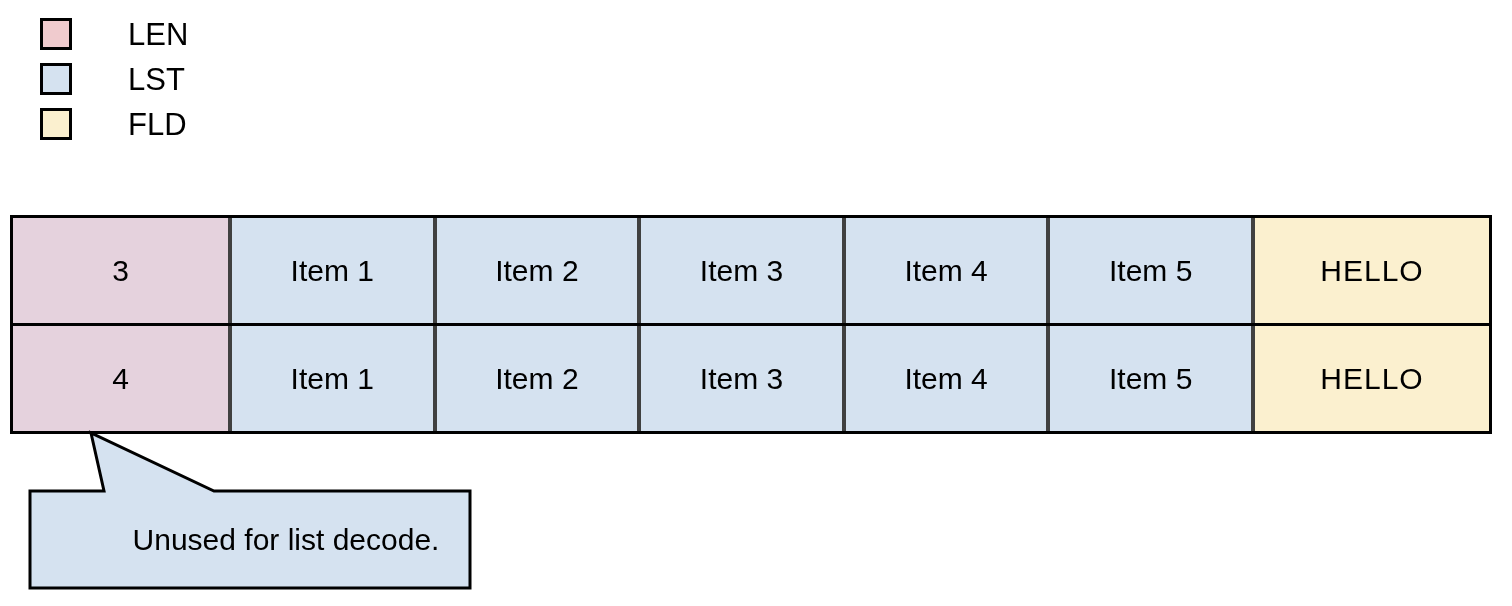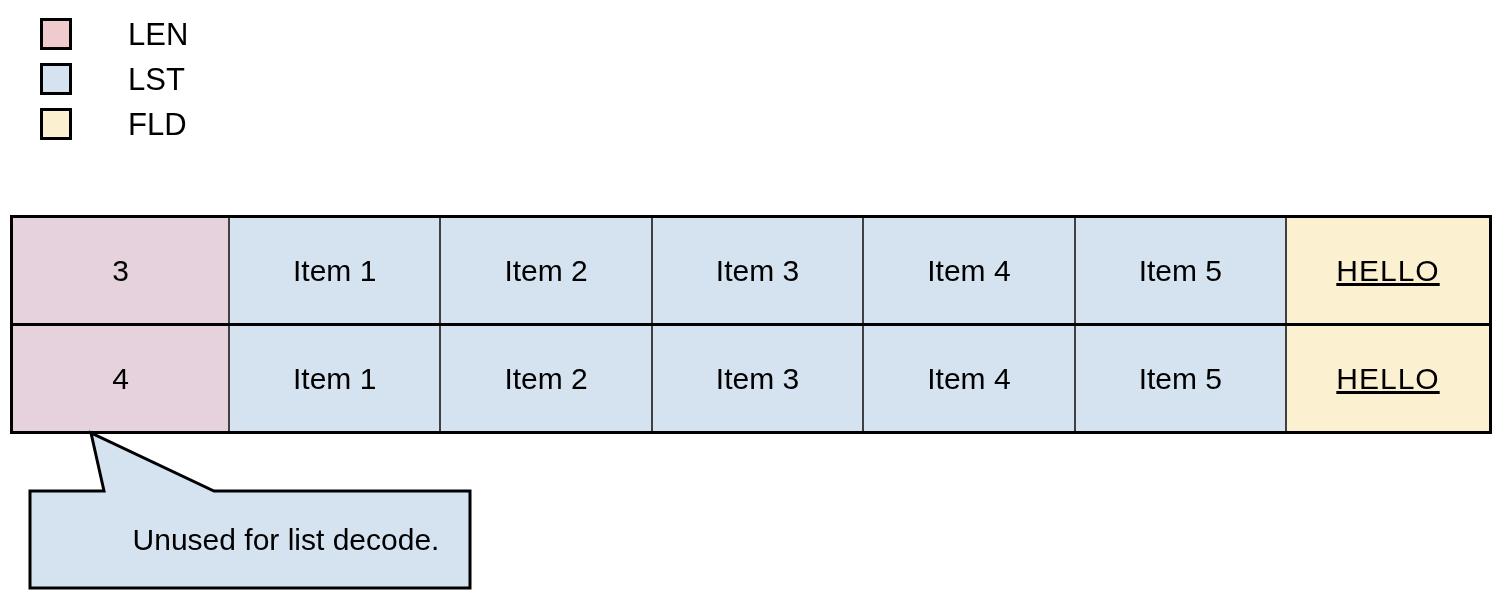--- a/index.html
+++ b/index.html
@@ -30,24 +30,24 @@
     border: 3px solid #000;
     background: #fff;
   }
   .trow { display: flex; height: 105px; }
   .trow + .trow { border-top: 3px solid #000; height: 108px; }
   .cell {
     display: flex; align-items: center; justify-content: center;
     font-size: 30px;
     overflow: hidden;
   }
-  .cell + .cell { border-left: 2px solid #404040; }
+  .cell + .cell { border-left: 4px solid #404040; }
   .cell.len { width: 215px; flex: 0 0 auto; }
   .cell.item { flex: 1 1 0; }
-  .cell.fld { width: 204px; flex: 0 0 auto; letter-spacing: 1px; text-decoration: underline; }
+  .cell.fld { width: 238px; flex: 0 0 auto; letter-spacing: 1px; }
 
   
   .callout-svg {
     position: absolute; left: 0; top: 0;
     width: 1512px; height: 606px;
     pointer-events: none;
   }
   .callout-text {
     position: absolute; left: 30px; top: 491px;
     width: 512px; height: 97px;

